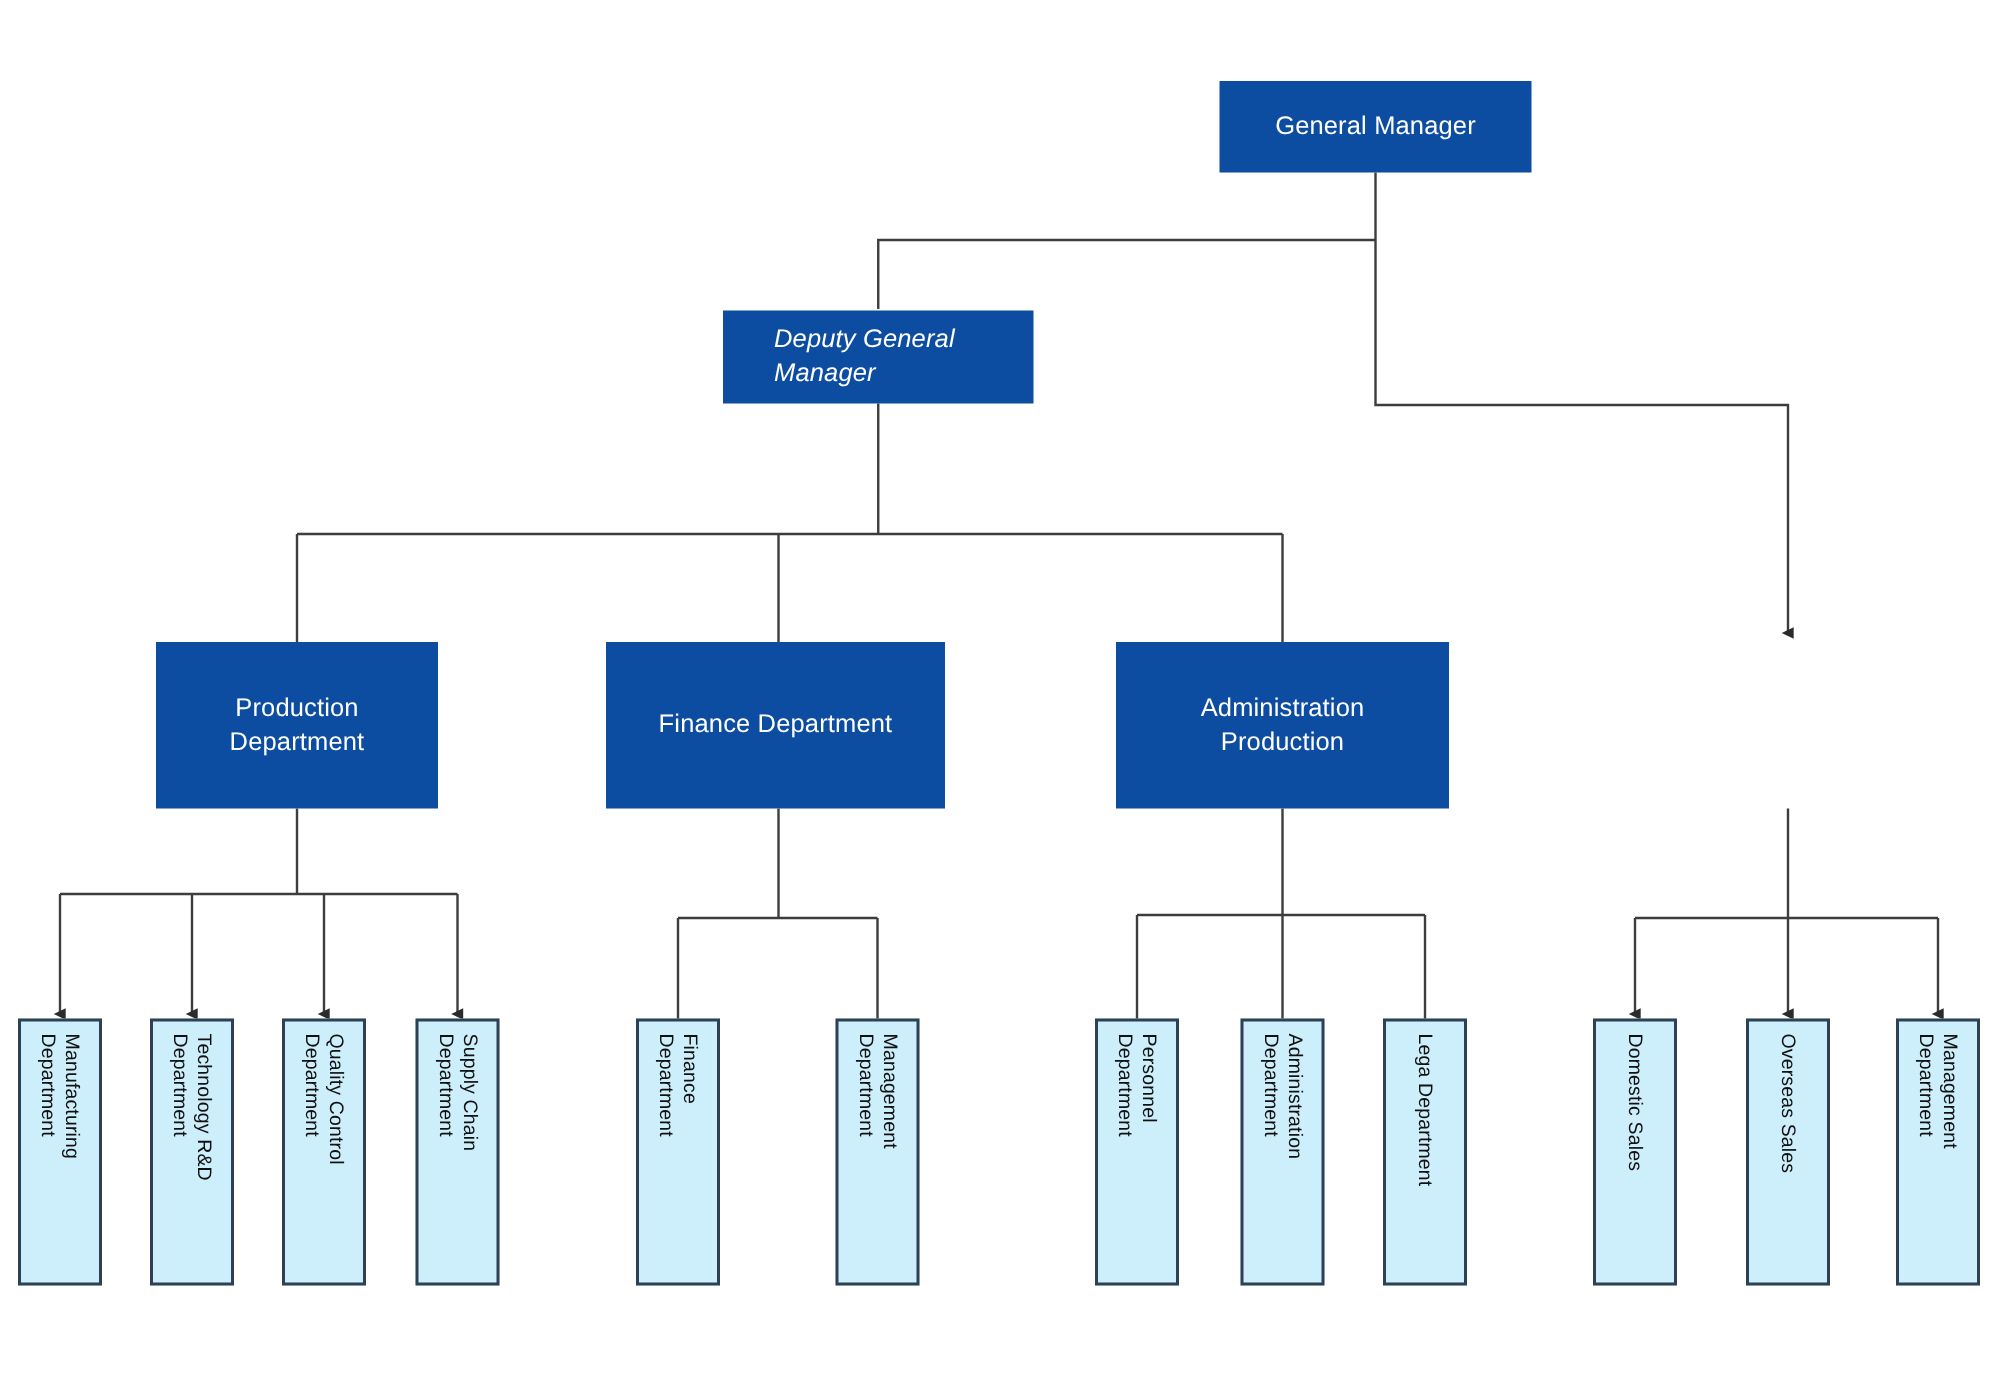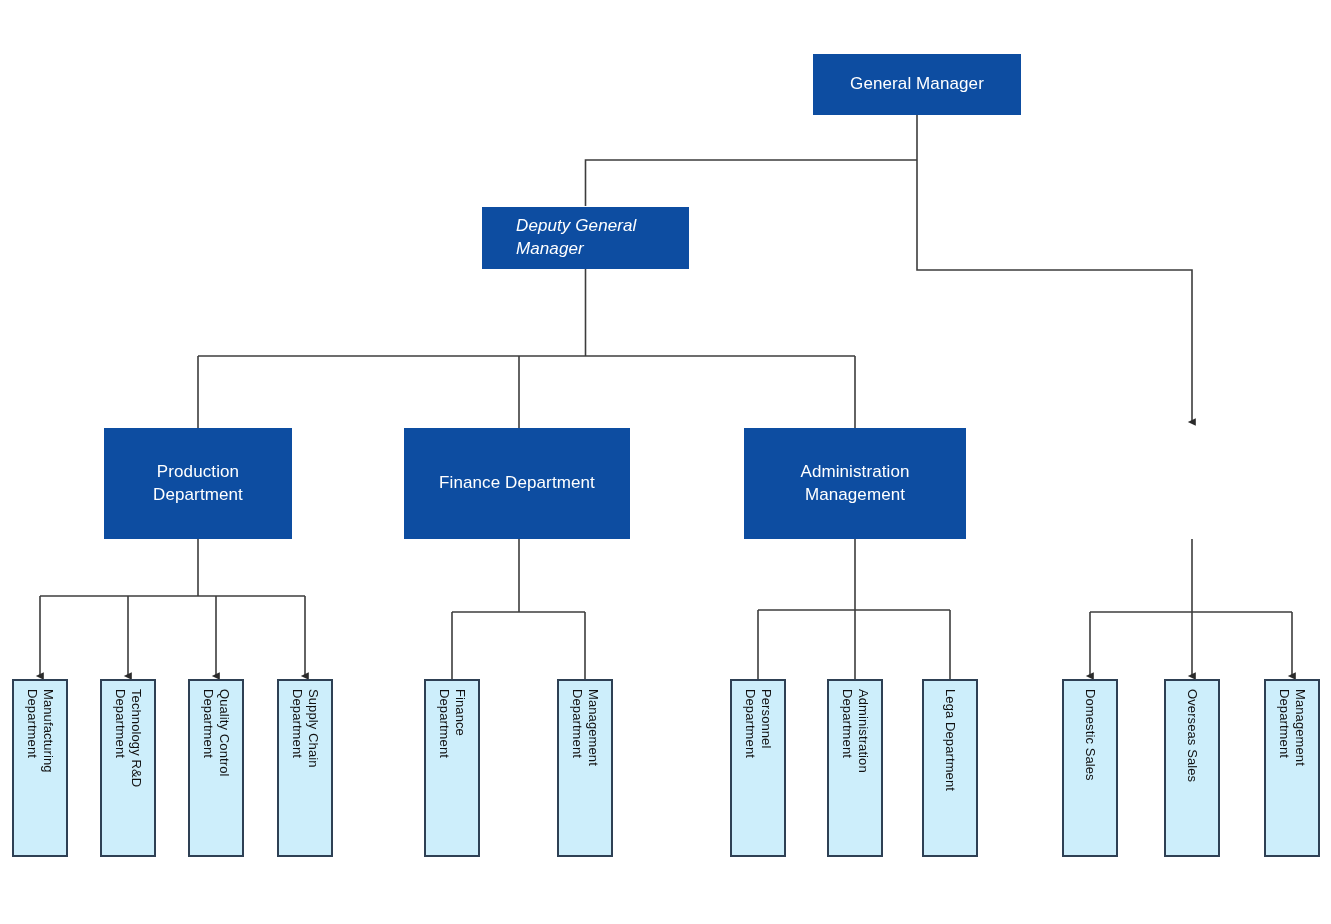--- a/index.html
+++ b/index.html
@@ -140,21 +140,21 @@
     <span class="node-label">Production
 Department</span>
   </div>
 
   <div class="node primary" style="left:404px; top:428px; width:226px; height:111px;">
     <span class="node-label">Finance Department</span>
   </div>
 
   <div class="node primary" style="left:744px; top:428px; width:222px; height:111px;">
     <span class="node-label">Administration
-Management</span>
+Production</span>
   </div>
 
 
   <div class="node leaf" style="left:12px; top:679px; width:56px; height:178px;">
     <span class="node-label">Manufacturing
 Department</span>
   </div>
 
   <div class="node leaf" style="left:100px; top:679px; width:56px; height:178px;">
     <span class="node-label">Technology R&amp;D

